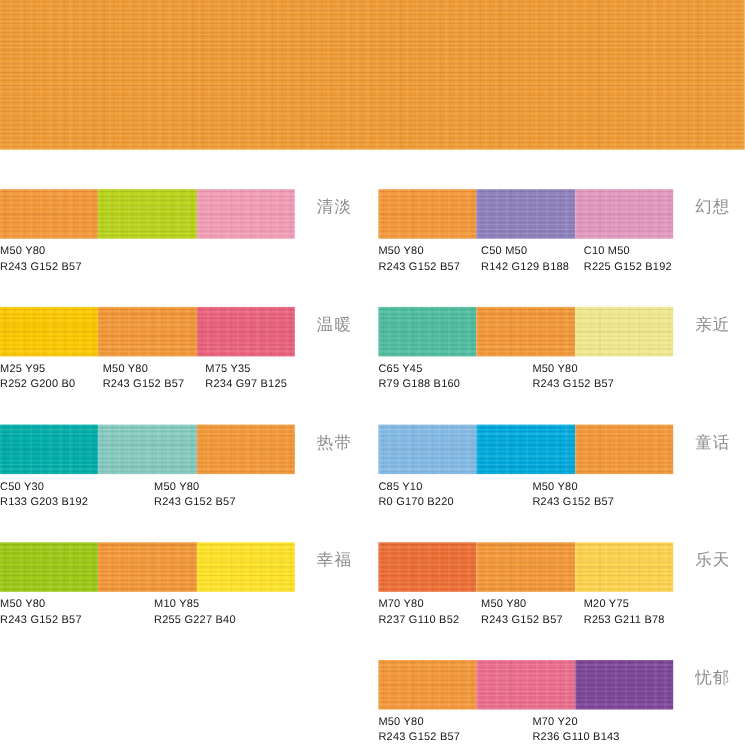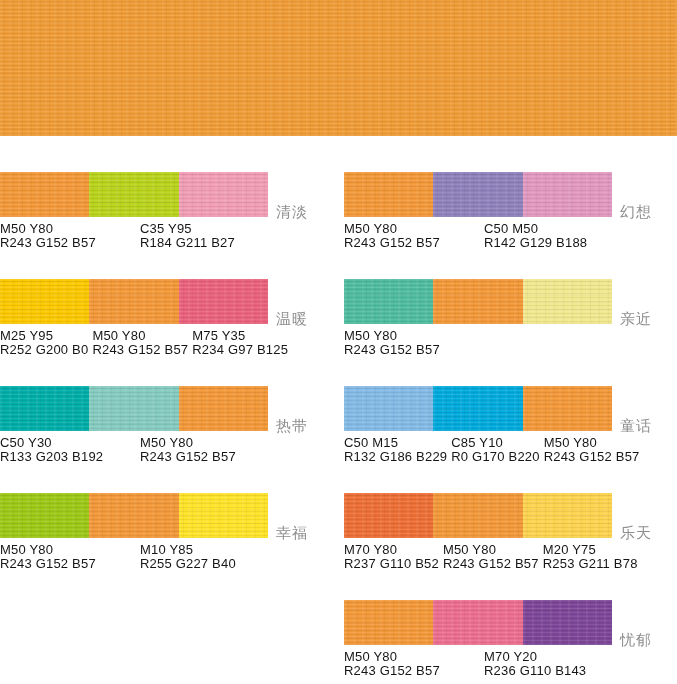--- a/index.html
+++ b/index.html
@@ -88,42 +88,41 @@
     left: 0; top: 36px;
     width: 268px; height: 45px;
     display: flex;
   }
   .swatch {
     flex: 1 1 0;
     height: 100%;
   }
   .mood-name {
     position: absolute;
-    left: 276px;
+    left: 288px;
     top: 46px;
     font-size: 15px;
     line-height: 16px;
     color: #8d8d8d;
     letter-spacing: 1px;
     white-space: nowrap;
-    font-family: Liberation Serif, serif;
-    margin-top: 22px;
+    font-family: Liberation Mono, monospace;
   }
   .specs {
     position: absolute;
     left: 0; top: 86px;
     width: 280px; height: 32px;
     display: flex;
   }
   .spec {
     flex: 1 1 0;
     padding-right: 4px;
   }
   .spec-cmyk, .spec-rgb {
-    font-size: 13px;
+    font-size: 10px;
     line-height: 14px;
     color: #161616;
     white-space: nowrap;
     letter-spacing: .2px;
     font-family: "Liberation Sans", "DejaVu Sans", sans-serif;
   }
 </style>
 </head>
 <body>
 
@@ -140,24 +139,20 @@
 
   <div class="swatch tex" title="M50  Y10  /  R241  G157  B181" style="background-color: rgb(241, 157, 181);"></div>
 </div>
     <div class="mood-name">清淡</div>
     <div class="specs">
   <div class="spec">
     <div class="spec-cmyk">M50  Y80</div>
     <div class="spec-rgb">R243  G152  B57</div>
   </div>
 
-  <div class="spec">
-    <div class="spec-cmyk">C35  Y95</div>
-    <div class="spec-rgb">R184  G211  B27</div>
-  </div>
 
 </div>
   </div>
 
   <div class="palette-row">
     <div class="swatch-strip">
   <div class="swatch tex" title="M25  Y95  /  R252  G200  B0" style="background-color: rgb(252, 200, 0);"></div>
 
   <div class="swatch tex" title="M50  Y80  /  R243  G152  B57" style="background-color: rgb(243, 152, 57);"></div>
 
@@ -243,56 +238,60 @@
   <div class="spec">
     <div class="spec-cmyk">M50  Y80</div>
     <div class="spec-rgb">R243  G152  B57</div>
   </div>
 
   <div class="spec">
     <div class="spec-cmyk">C50  M50</div>
     <div class="spec-rgb">R142  G129  B188</div>
   </div>
 
+  <div class="spec">
+    <div class="spec-cmyk">C10  M50</div>
+    <div class="spec-rgb">R225  G152  B192</div>
+  </div>
 </div>
   </div>
 
   <div class="palette-row">
     <div class="swatch-strip">
   <div class="swatch tex" title="C65  Y45  /  R79  G188  B160" style="background-color: rgb(79, 188, 160);"></div>
 
   <div class="swatch tex" title="M50  Y80  /  R243  G152  B57" style="background-color: rgb(243, 152, 57);"></div>
 
   <div class="swatch tex" title="Y50  K10  /  R241  B232  B143" style="background-color: rgb(241, 232, 143);"></div>
 </div>
     <div class="mood-name">亲近</div>
     <div class="specs">
+  <div class="spec">
+    <div class="spec-cmyk">C65  Y45</div>
+    <div class="spec-rgb">R79  G188  B160</div>
+  </div>
 
   <div class="spec">
     <div class="spec-cmyk">M50  Y80</div>
     <div class="spec-rgb">R243  G152  B57</div>
   </div>
 
 </div>
   </div>
 
   <div class="palette-row">
     <div class="swatch-strip">
   <div class="swatch tex" title="C50  M15  /  R132  G186  B229" style="background-color: rgb(132, 186, 229);"></div>
 
   <div class="swatch tex" title="C85  Y10  /  R0  G170  B220" style="background-color: rgb(0, 170, 220);"></div>
 
   <div class="swatch tex" title="M50  Y80  /  R243  G152  B57" style="background-color: rgb(243, 152, 57);"></div>
 </div>
     <div class="mood-name">童话</div>
     <div class="specs">
-  <div class="spec">
-    <div class="spec-cmyk">C50  M15</div>
-    <div class="spec-rgb">R132  G186  B229</div>
-  </div>
 
   <div class="spec">
     <div class="spec-cmyk">C85  Y10</div>
     <div class="spec-rgb">R0  G170  B220</div>
   </div>
 
   <div class="spec">
     <div class="spec-cmyk">M50  Y80</div>
     <div class="spec-rgb">R243  G152  B57</div>
   </div>

